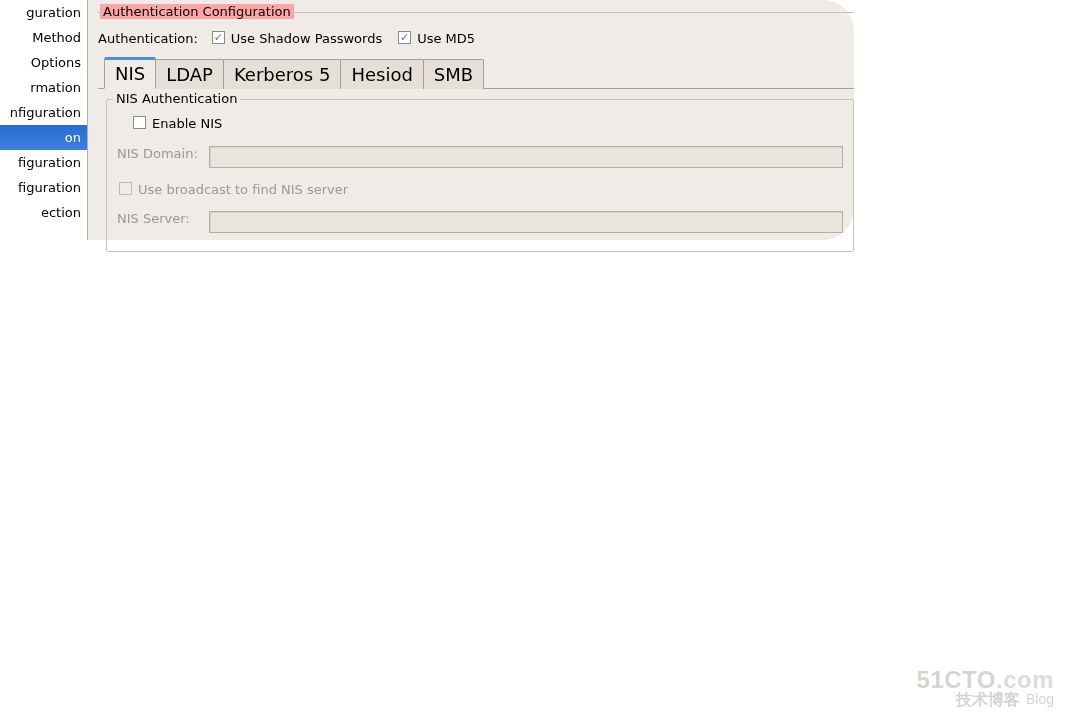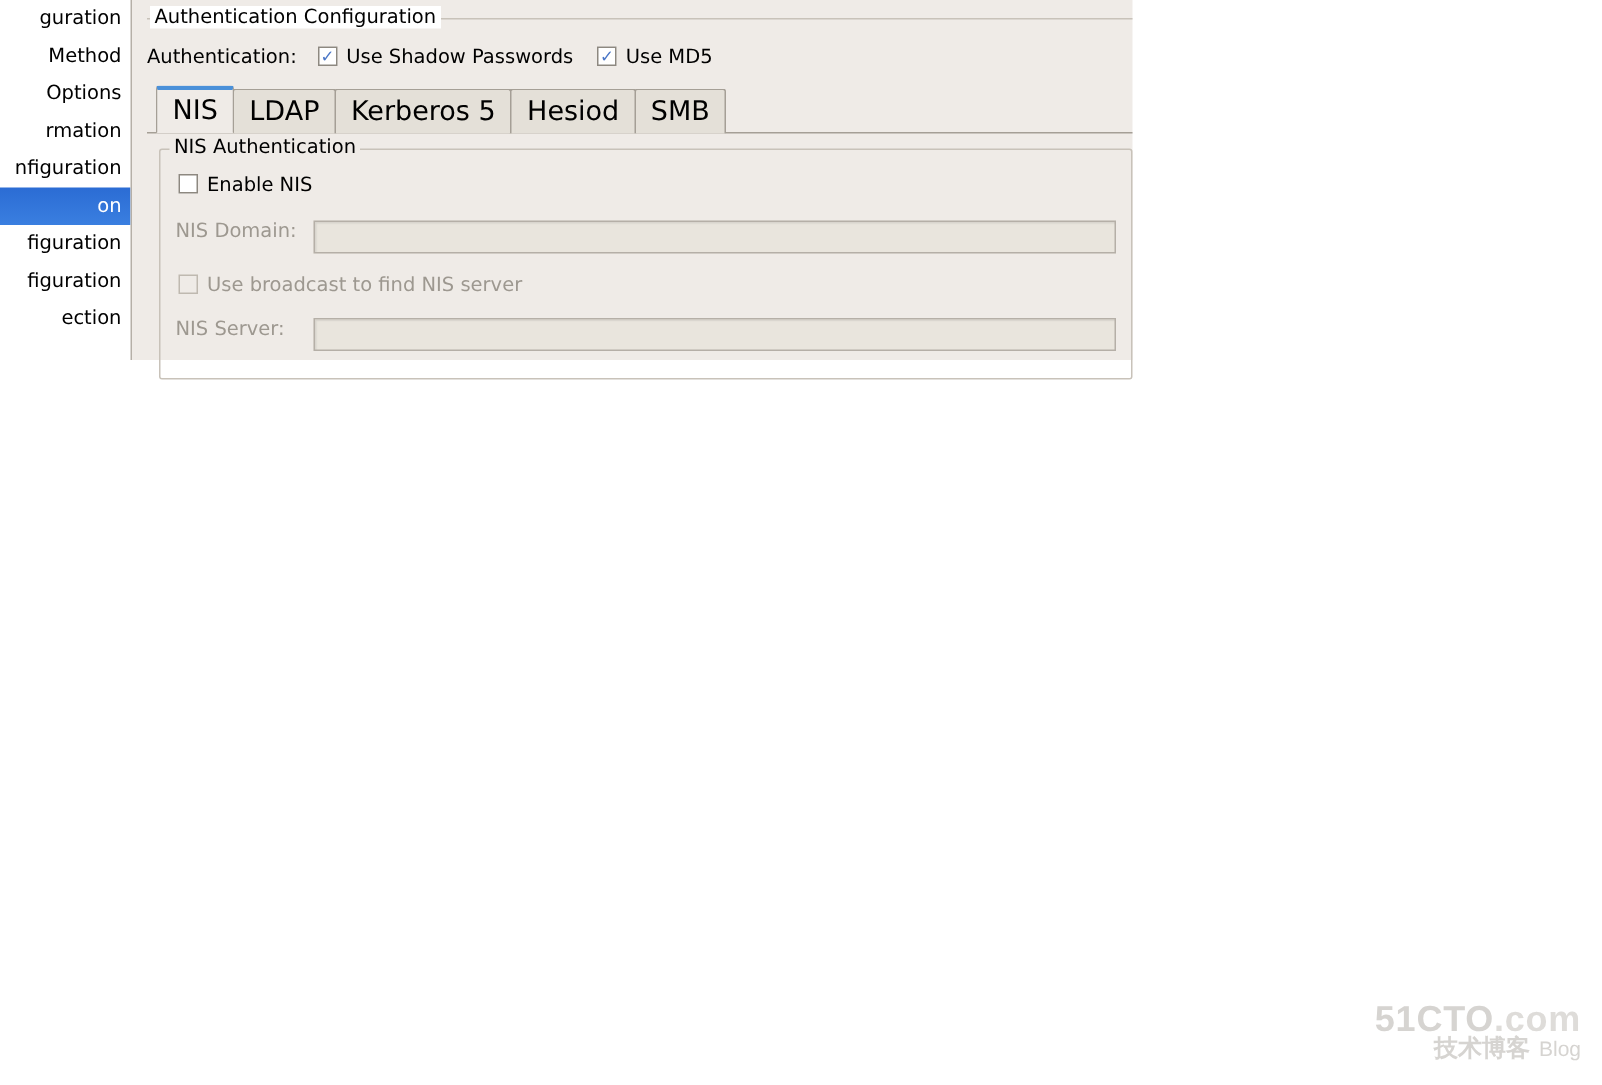--- a/index.html
+++ b/index.html
@@ -8,24 +8,25 @@
     font-size: 13px;
     color: #000;
     background: #fff;
     width: 1068px;
     height: 723px;
     overflow: hidden;
     position: relative;
   }
   .app {
     display: flex;
-    width: 755px;
+    width: 854px;
     height: 240px;
     background: #efebe7;
     font-size: 13px;
+    border-radius: 31px;
   }
 
   
   .sidebar {
     width: 88px;
     background: #fff;
     border-right: 1px solid #b5afa7;
     overflow: hidden;
     flex-shrink: 0;
   }
@@ -54,21 +55,21 @@
     border: 1px solid #c8c2b9;
     border-radius: 2px;
     padding: 10px 8px 8px 8px;
     margin-top: 6px;
     position: relative;
   }
   .fset-legend {
     position: absolute;
     top: -9px;
     left: 4px;
-    background: #ffffff;
+    background: #fca5a5;
     padding: 0 3px;
     color: #000;
     font-size: 13px;
   }
   .outer-fset {
     border-top: 1px solid #c8c2b9;
     border-left: none; border-right: none; border-bottom: none;
     border-radius: 0;
     padding: 14px 0 0 0;
     margin-top: 8px;
@@ -229,21 +230,21 @@
         <div class="tab active">NIS</div>
         <div class="tab">LDAP</div>
         <div class="tab">Kerberos 5</div>
         <div class="tab">Hesiod</div>
         <div class="tab">SMB</div>
       </div>
 
       <div class="fset inner-fset">
         <span class="fset-legend">NIS Authentication</span>
 
-        <label class="chk" style="margin-left:2px;">
+        <label class="chk" style="margin-left:16px;">
           <span class="chkbox"></span>
           <span>Enable NIS</span>
         </label>
 
         <div class="form-row disabled" style="margin-top:14px;">
           <span class="flabel">NIS Domain:</span>
           <input class="txtinput disabled" type="text" disabled="" value="" style="">
         </div>
 
         <label class="chk disabled" style="margin:6px 0 6px 2px;">

